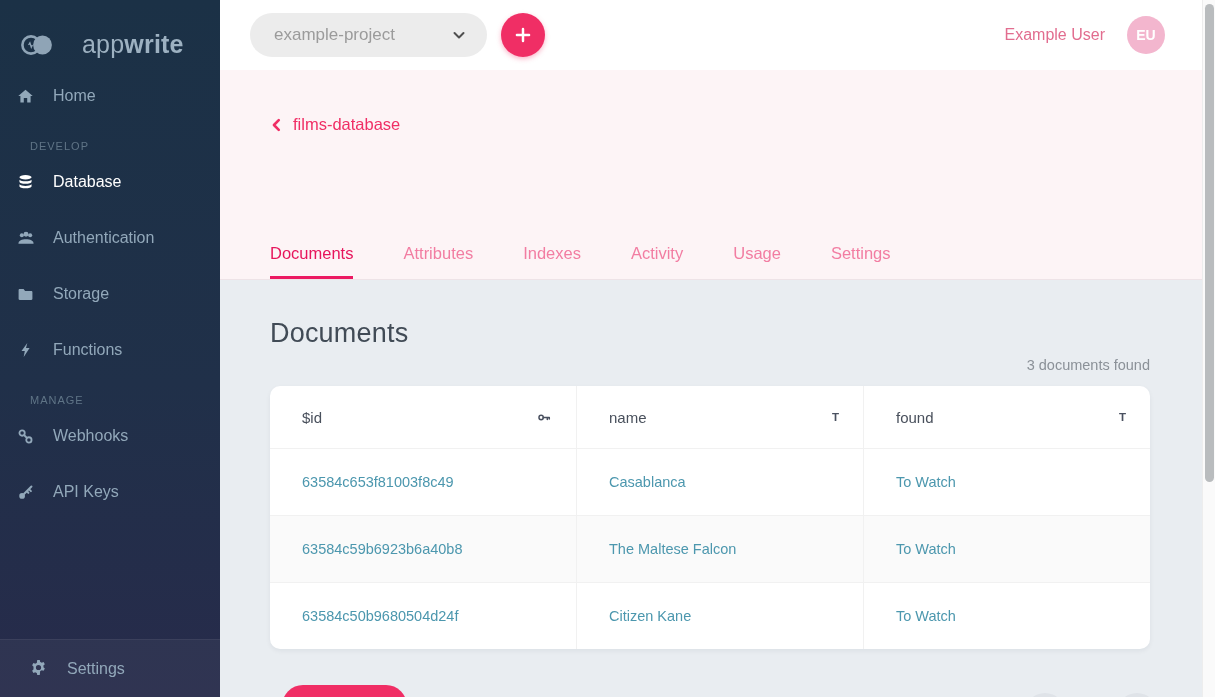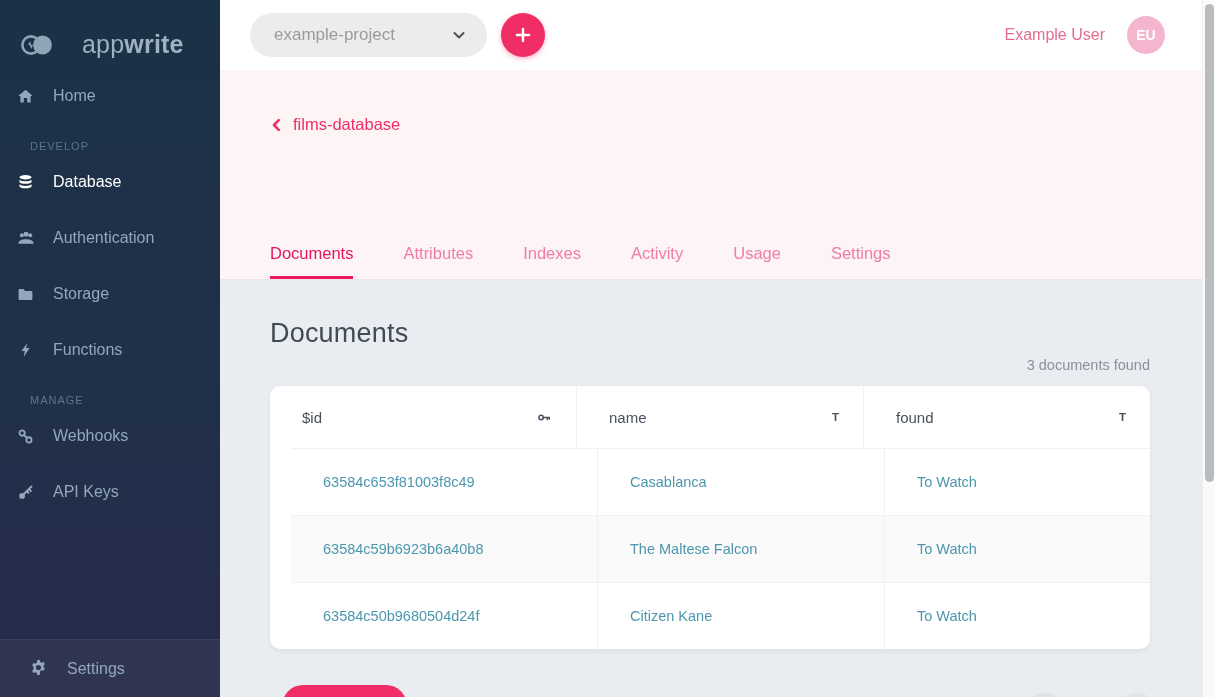--- a/index.html
+++ b/index.html
@@ -84,21 +84,21 @@
   .table-card {
     width:880px; margin-top:13px; background:#ffffff; border-radius:10px;
     overflow:hidden; box-shadow:0 2px 5px rgba(25,39,52,.06);
   }
   .trow { display:grid; grid-template-columns:307px 287px 286px; }
   .th {
     height:62px; display:flex; align-items:center; justify-content:space-between;
     padding:0 24px 0 32px; font-size:15px; font-weight:500; color:#49505c;
   }
   .th:not(:last-child), .td:not(:last-child) { border-right:1px solid #f1f1f1; }
-  .body-row { border-top:1px solid #f1f1f1;margin-left:21px; }
+  .body-row { border-top:1px solid #f1f1f1; }
   .body-row:nth-child(odd) { background:#fafafa; }
   .td { height:66px; display:flex; align-items:center; padding-left:32px; font-size:14.5px; }
   .cell-link { color:#4c97ae; cursor:pointer; }
   .t-glyph { font-size:11.5px; font-weight:700; color:#4a5160; }
   .add-doc-btn {
     position:absolute; left:62px; top:405px; width:125px; height:42px;
     border:none; border-radius:21px; background:#f02e65; cursor:pointer;
   }
   .pager-btn {
     position:absolute; top:413px; width:40px; height:40px; border:none;

